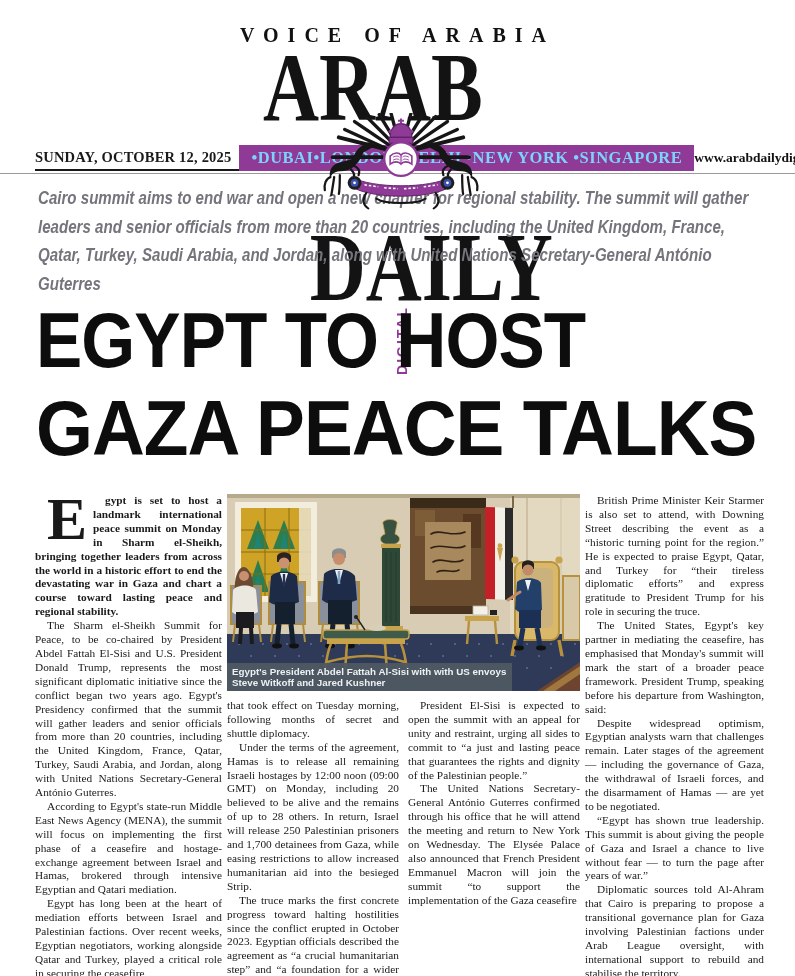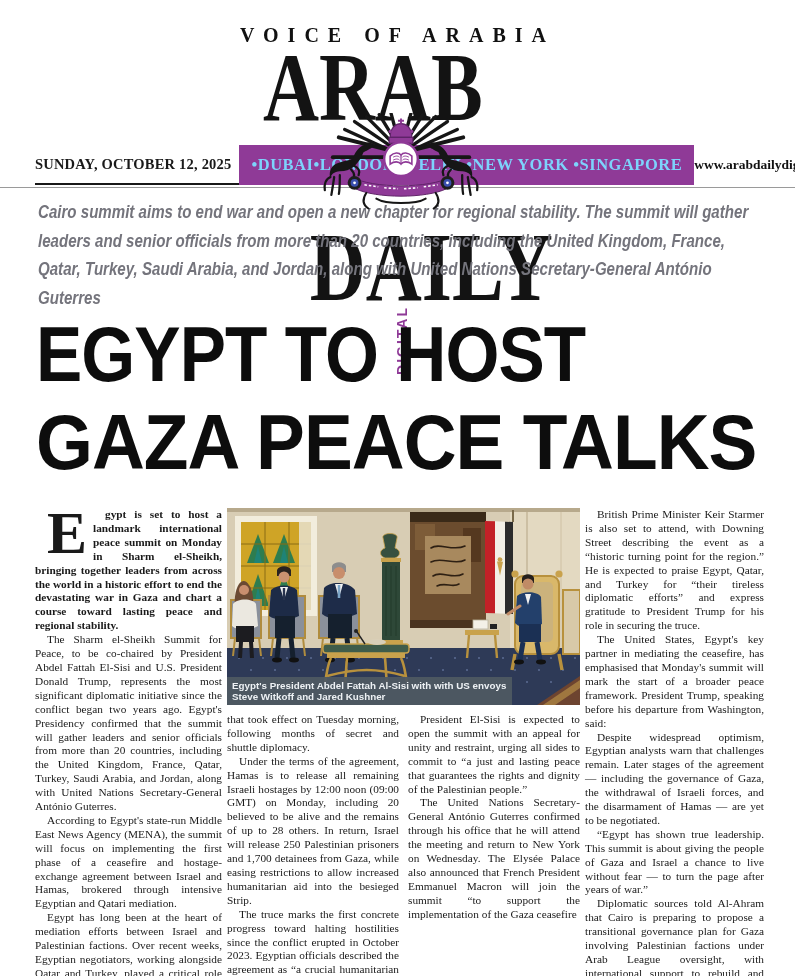--- a/index.html
+++ b/index.html
@@ -14,21 +14,21 @@
   .mastword{font-family:"Liberation Serif",serif;font-weight:bold;font-size:97px;
             line-height:0.8;color:#131313;display:inline-block;white-space:nowrap;}
   .w-left{transform:scaleX(0.80);transform-origin:left center;}
   .w-right{transform:scaleX(0.80);transform-origin:right center;}
   .crest{flex:0 0 auto;margin:-14px -46px 0 -46px;z-index:2;}
   .digital{writing-mode:vertical-rl;transform:rotate(180deg);font-family:"Liberation Sans",sans-serif;
            font-weight:bold;font-size:14px;letter-spacing:2px;color:#8f3a97;height:78px;
            text-align:center;margin-left:2px;}
 
   
-  .daterow{display:flex;align-items:stretch;height:40px;margin:8px 32px 0 35px;}
+  .daterow{display:flex;align-items:stretch;height:26px;margin:8px 32px 0 35px;}
   .datetext{font-weight:bold;font-size:14.5px;letter-spacing:0.2px;display:flex;align-items:center;
             padding-right:8px;border-bottom:2.5px solid #181818;white-space:nowrap;}
   .citiesbox{background:#8f3a97;color:#7dd3fc;display:flex;align-items:center;justify-content:center;
              font-weight:bold;font-size:16.5px;letter-spacing:0.5px;padding:0 12px;white-space:nowrap;}
   .webtext{margin-left:auto;display:flex;align-items:center;font-weight:bold;font-size:13.5px;
            color:#111;white-space:nowrap;}
   .hairline{border:none;border-top:1.5px solid #9a9a9a;margin:2px 0 0 0;}
 
   
   .deck-wrap{margin:10px 0 0 38px;width:840px;transform:scaleX(0.862);transform-origin:top left;}

